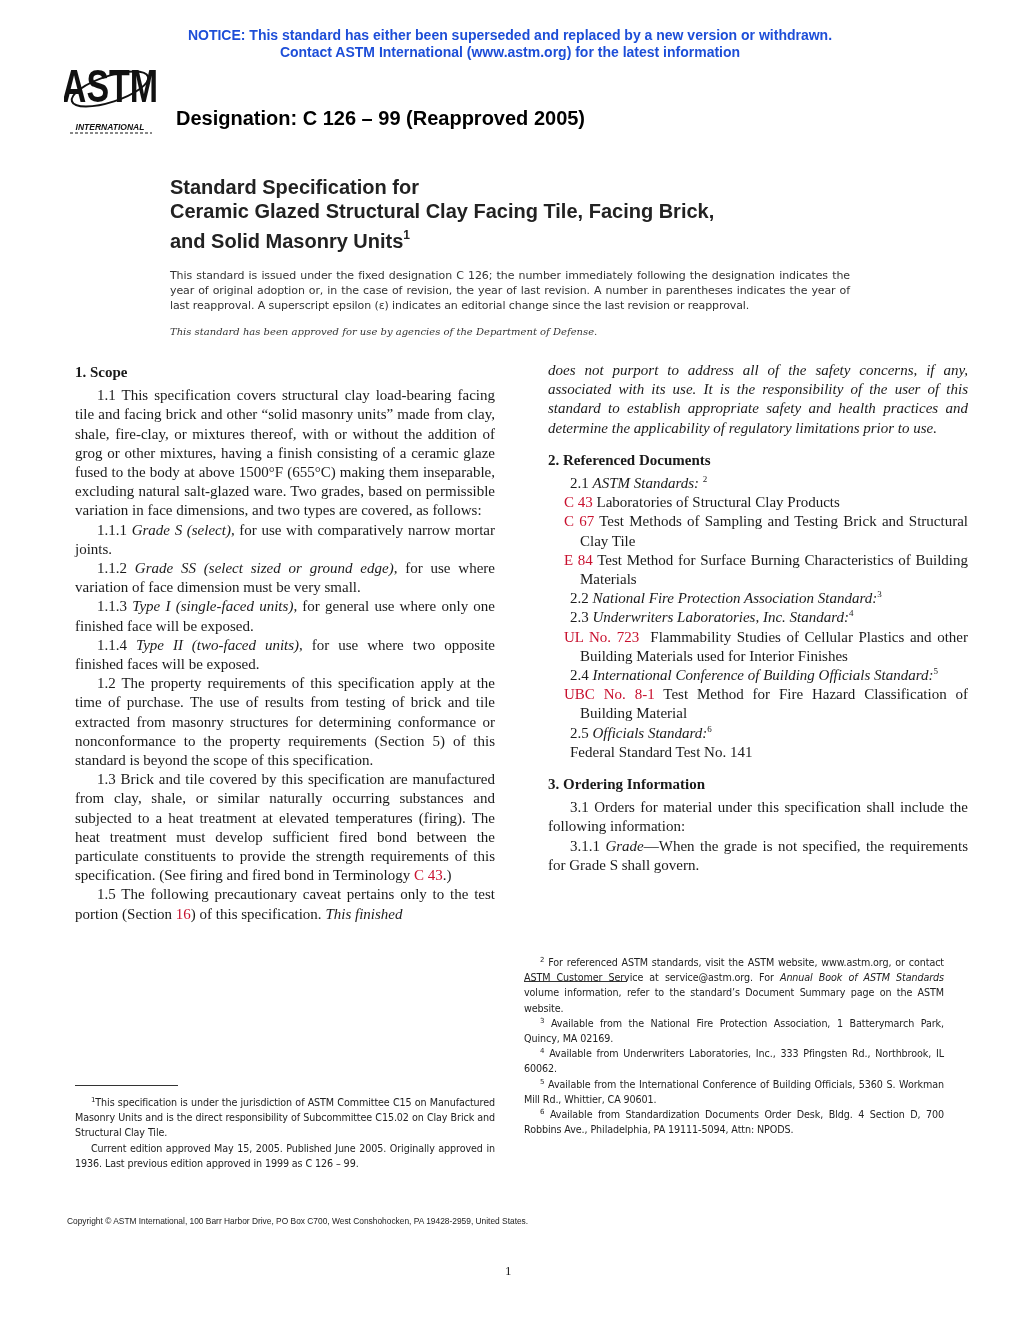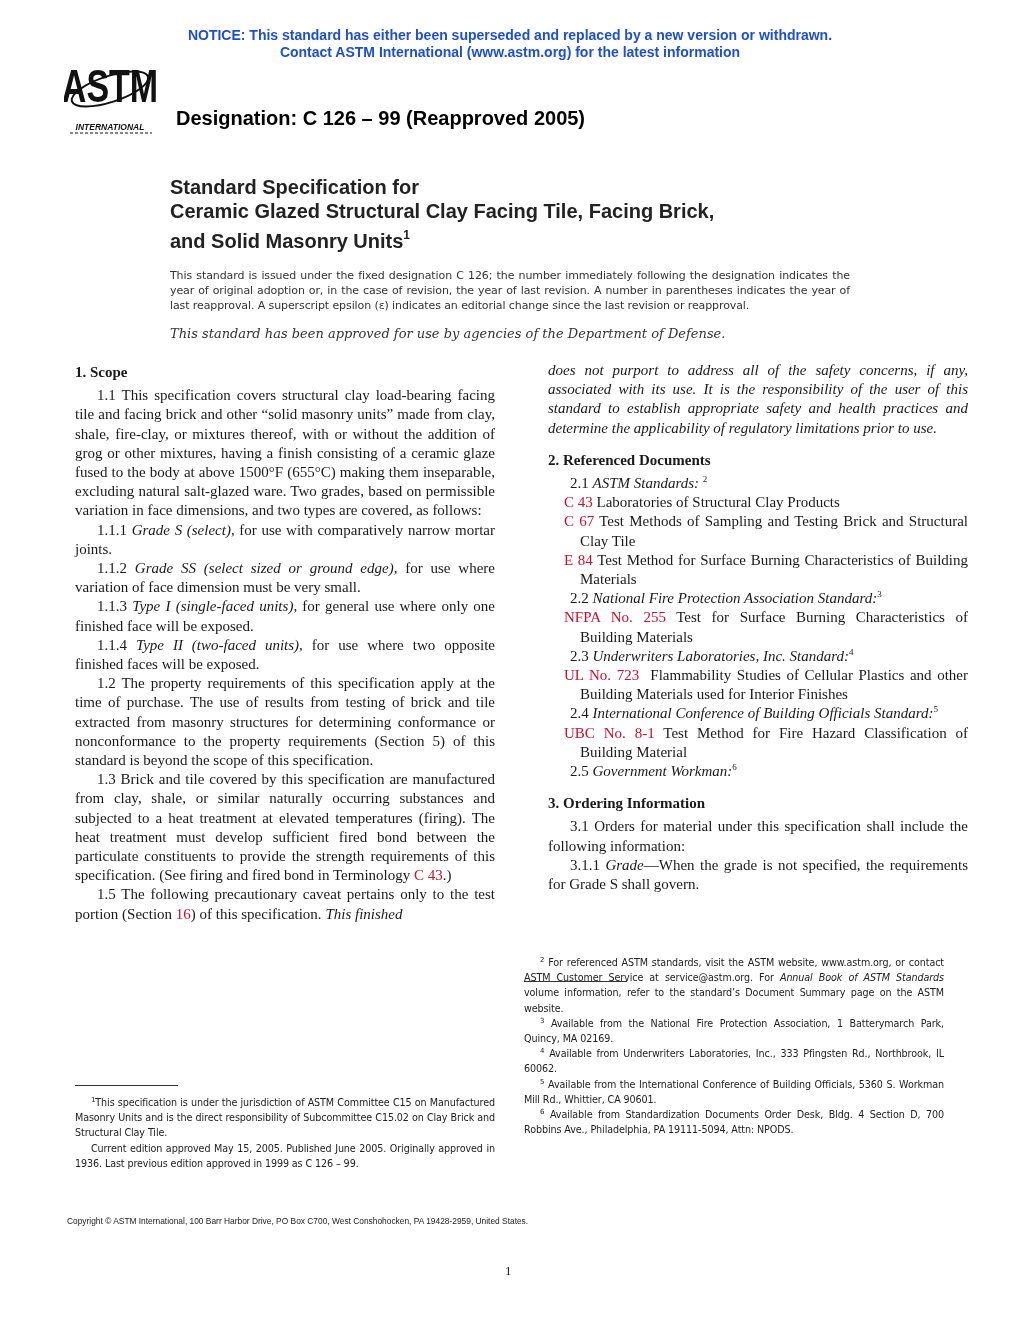--- a/index.html
+++ b/index.html
@@ -3,21 +3,21 @@
   <meta charset="utf-8">
   <style>
     html, body { margin: 0; padding: 0; background: #ffffff; }
     body { width: 1020px; height: 1320px; position: relative; overflow: hidden; color: #1a1a1a; font-family: "Liberation Serif", serif; }
     .notice { position: absolute; top: 27px; left: 0; width: 1020px; text-align: center; color: #1d4ed8; font-family: "Liberation Sans", sans-serif; font-weight: bold; font-size: 14px; line-height: 16.5px; }
     .logo { position: absolute; left: 64px; top: 59px; width: 96px; height: 76px; }
     .designation { position: absolute; left: 176px; top: 89px; font-family: "Liberation Sans", sans-serif; font-size: 20px; font-weight: bold; color: #000000; margin-top: 18px; }
     .title { position: absolute; left: 170px; top: 175px; font-family: "Liberation Sans", sans-serif; font-weight: bold; font-size: 20px; line-height: 24px; color: #222; }
     .title sup { font-size: 12px; vertical-align: 9px; }
     .issued { position: absolute; left: 170px; top: 268px; width: 680px; font-family: "DejaVu Sans", sans-serif; font-size: 11px; line-height: 15px; text-align: justify; color: #333; letter-spacing: -0.1px; }
-    .dod { position: absolute; left: 170px; top: 326px; font-family: "DejaVu Serif", serif; font-style: italic; font-size: 13px; color: #333; }
+    .dod { position: absolute; left: 170px; top: 326px; font-family: "DejaVu Serif", serif; font-style: italic; font-size: 10px; color: #333; }
     .col { position: absolute; width: 420px; font-size: 15px; line-height: 19.2px; text-align: justify; }
     .col-left { left: 75px; top: 363px; }
     .col-right { left: 524px; top: 361px; margin-left: 24px; }
     .col p { margin: 0; text-indent: 22px; }
     .col p.noindent { text-indent: 0; }
     .col h2 { margin: 0 0 4px 0; font-size: 15px; font-weight: bold; text-indent: 0; }
     .col .gap { height: 13px; }
     .ref { color: #c8102e; }
     .it { font-style: italic; }
     .refitem { padding-left: 32px; text-indent: -16px !important; margin: 0; }
@@ -71,26 +71,26 @@
 
 <div class="col col-right">
   <p class="noindent it">does not purport to address all of the safety concerns, if any, associated with its use. It is the responsibility of the user of this standard to establish appropriate safety and health practices and determine the applicability of regulatory limitations prior to use.</p>
   <div class="gap"></div>
   <h2>2.  Referenced Documents</h2>
   <p><span>2.1 </span><span class="it">ASTM Standards:</span> <sup class="fn">2</sup></p>
   <p class="refitem"><span class="ref">C 43</span> <span>Laboratories of Structural Clay Products</span></p>
   <p class="refitem"><span class="ref">C 67</span> <span>Test Methods of Sampling and Testing Brick and Structural Clay Tile</span></p>
   <p class="refitem"><span class="ref">E 84</span> <span>Test Method for Surface Burning Characteristics of Building Materials</span></p>
   <p><span>2.2 </span> <span class="it">National Fire Protection Association Standard:</span><sup class="fn">3</sup></p>
-  <p class="refitem"><span class="ref">NFPA No. 255</span> <span>Test for Surface Burning Characteristics of Building Materials</span></p>
   <p><span>2.3 </span> <span class="it">Underwriters Laboratories, Inc. Standard:</span><sup class="fn">4</sup></p>
   <p class="refitem"><span class="ref">UL No. 723</span>&nbsp; <span>Flammability Studies of Cellular Plastics and other Building Materials used for Interior Finishes</span></p>
   <p><span>2.4 </span> <span class="it">International Conference of Building Officials Standard:</span><sup class="fn">5</sup></p>
   <p class="refitem"><span class="ref">UBC No. 8-1</span> <span>Test Method for Fire Hazard Classification of Building Material</span></p>
-  <p><span>2.5 </span> <span class="it">Government Workman:</span><sup class="fn">6</sup></p>
+  <p><span>2.5 </span> <span class="it">Officials Standard:</span><sup class="fn">6</sup></p>
+  <p>Federal Standard Test No. 141</p>
   <div class="gap"></div>
   <h2>3.  Ordering Information</h2>
   <p>3.1 Orders for material under this specification shall include the following information:</p>
   <p><span>3.1.1 </span><span class="it">Grade</span><span>—When the grade is not specified, the requirements for Grade S shall govern.</span></p>
 </div>
 
 <div class="fnrule" style="left:75px; top:1085px;"></div>
 <div class="footnotes" style="left:75px; top:1095px;">
   <p><sup>1</sup><span>This specification is under the jurisdiction of ASTM Committee C15 on Manufactured Masonry Units and is the direct responsibility of Subcommittee C15.02 on Clay Brick and Structural Clay Tile.</span></p>
   <p>Current edition approved May 15, 2005. Published June 2005. Originally approved in 1936. Last previous edition approved in 1999 as C 126 – 99.</p>

